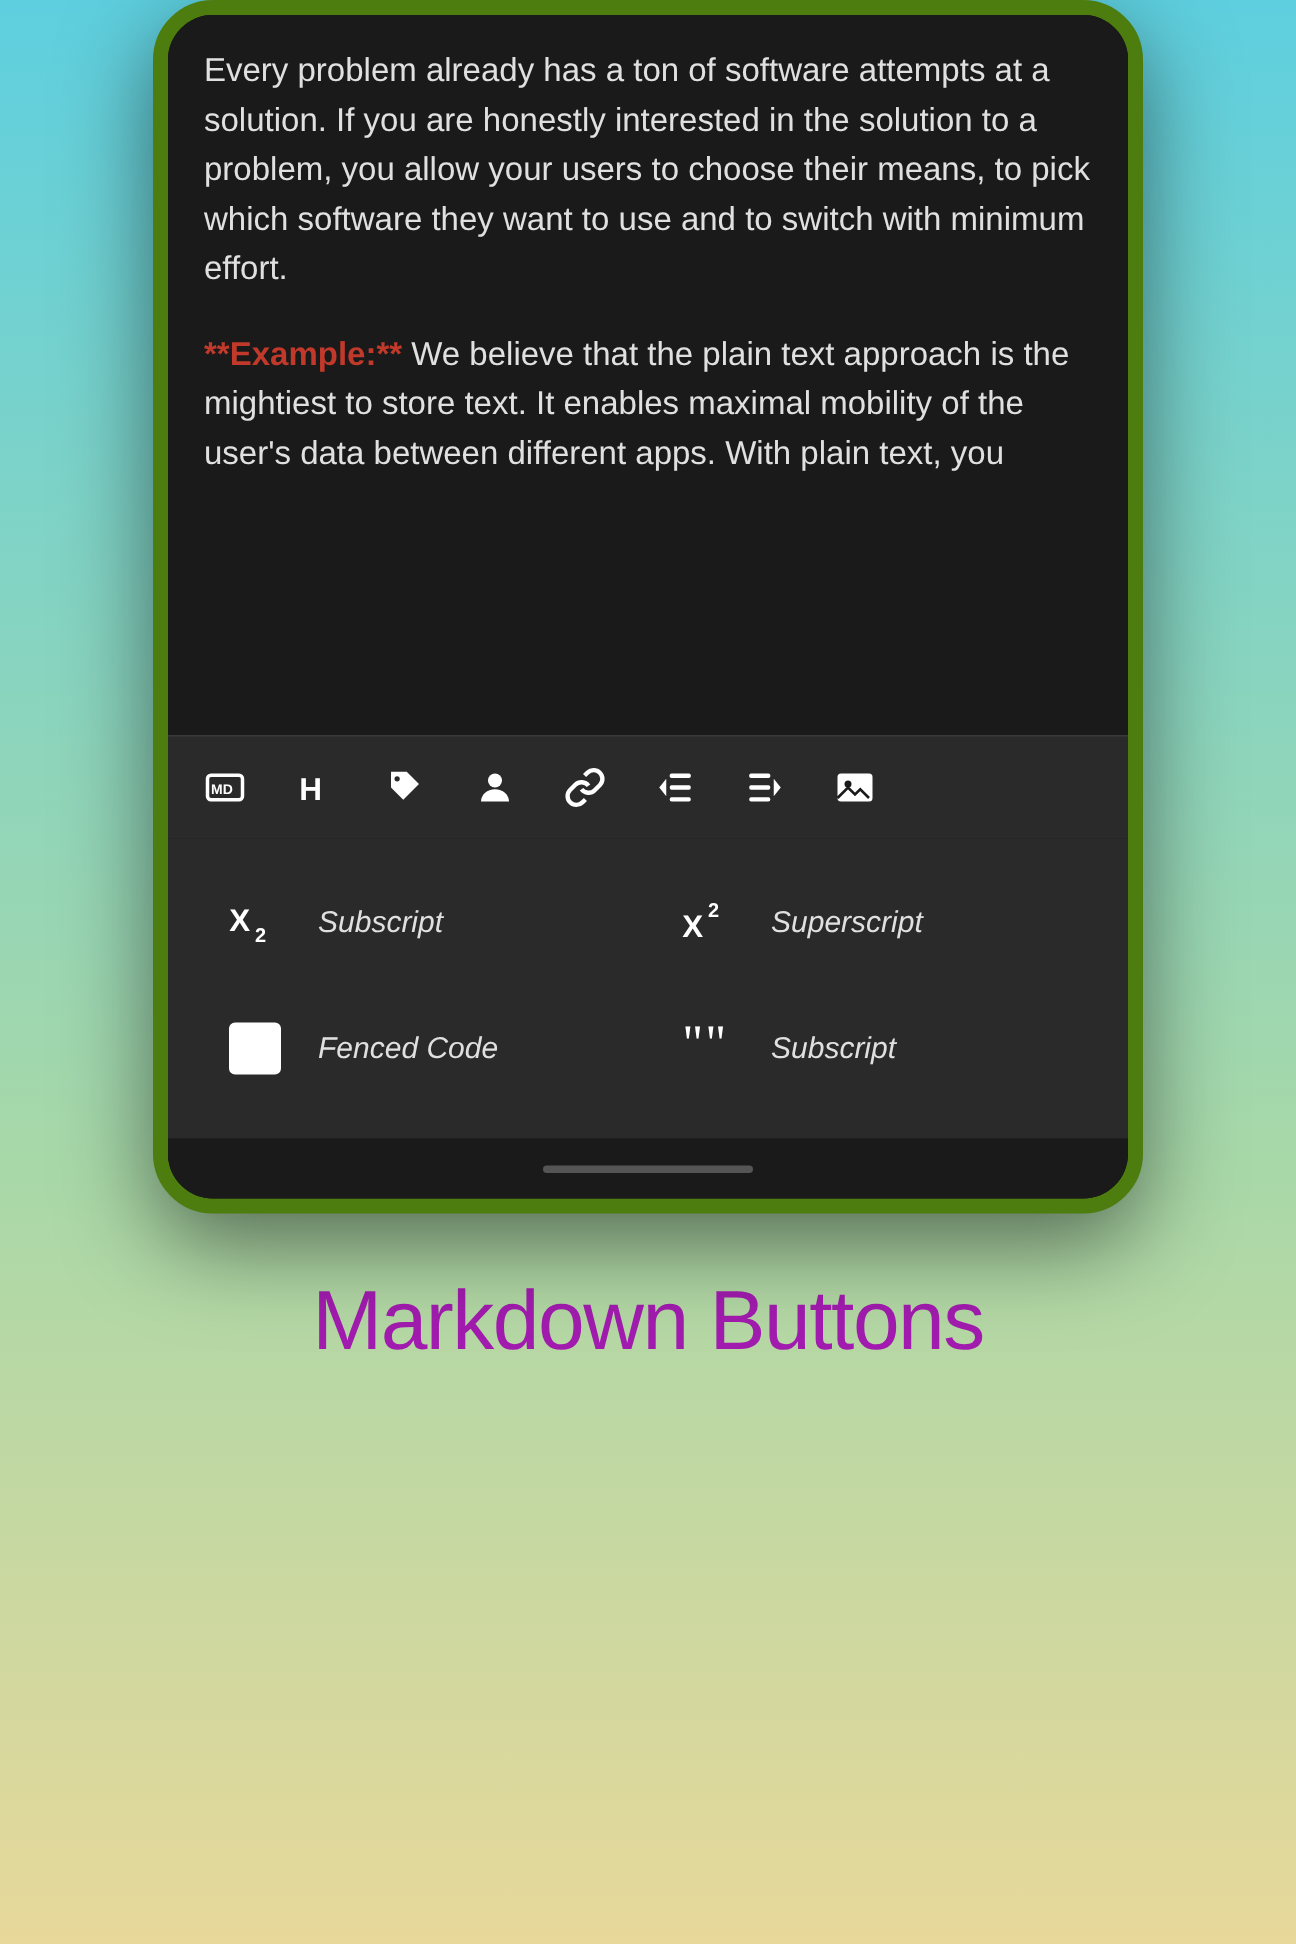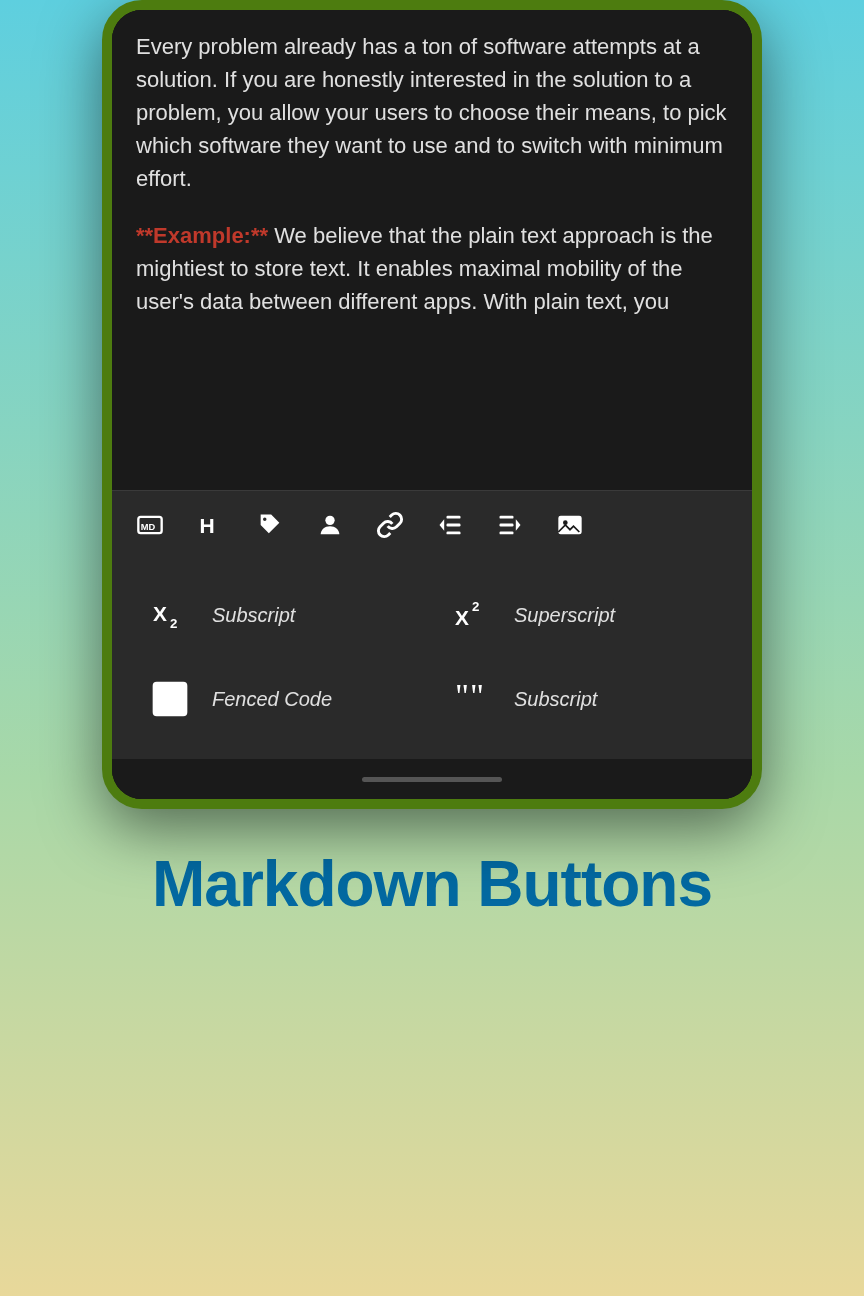--- a/index.html
+++ b/index.html
@@ -162,23 +162,23 @@
     }
 
     
     .bottom-title {
       padding: 40px 40px 30px 40px;
       text-align: center;
       width: 100%;
     }
 
     .bottom-title h1 {
-      font-size: 64px;
-      font-weight: 700;
-      color: #0369a1;
+      font-size: 56px;
+      font-weight: 400;
+      color: #a21caf;
       letter-spacing: -1px;
       line-height: 1.1;
     }
   </style>
 </head>
 <body>
 
 <div class="phone-wrapper">
   <div class="phone-frame">
     <div class="phone-screen">

